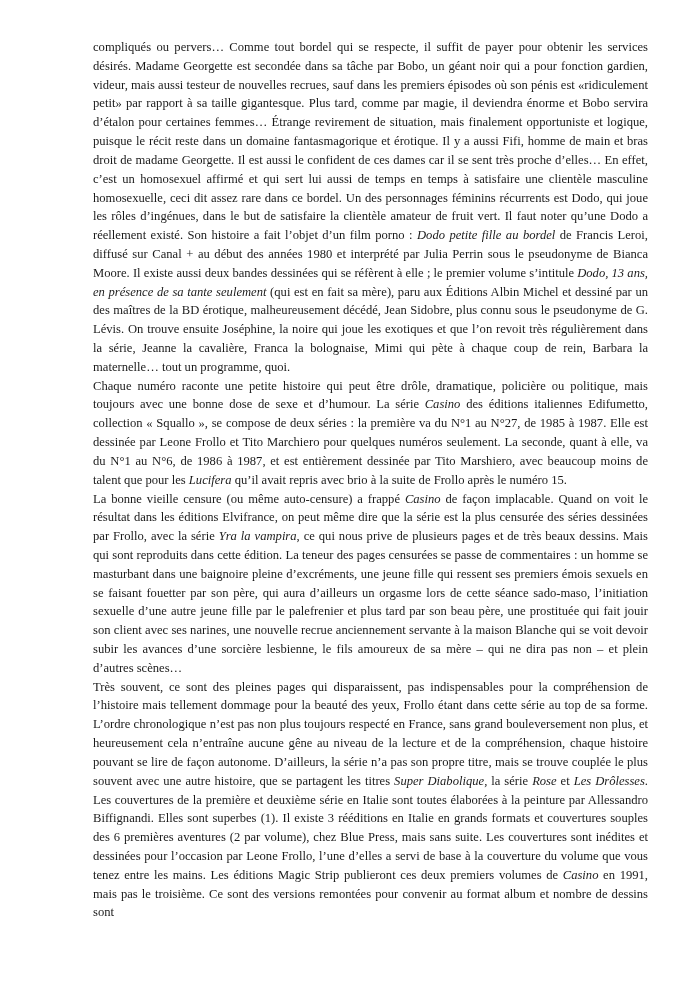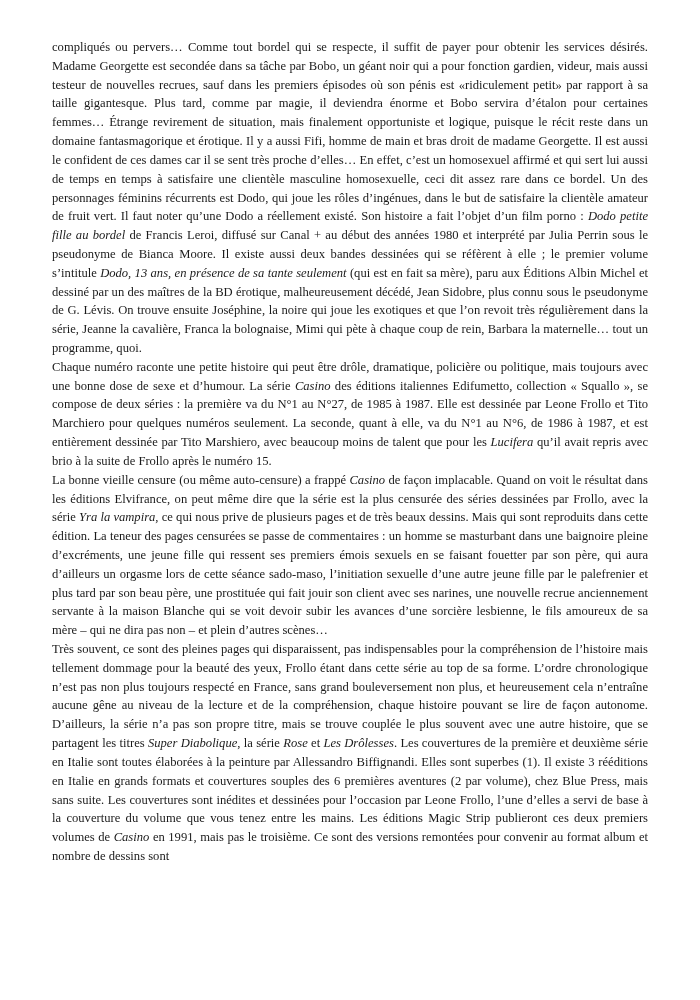--- a/index.html
+++ b/index.html
@@ -20,20 +20,21 @@
     box-sizing: border-box;
     padding: 38px 52px 30px 52px;
     background: #ffffff;
   }
   .body-text {
     font-size: 12.6px;
     line-height: 1.495;
     text-align: justify;
     text-justify: inter-word;
     hyphens: none;
+    margin-left: 41px;
   }
   .para {
     margin: 0;
     text-indent: 0;
   }
   .para + .para {
     margin-top: 0;
   }
   .it {
     font-style: italic;

